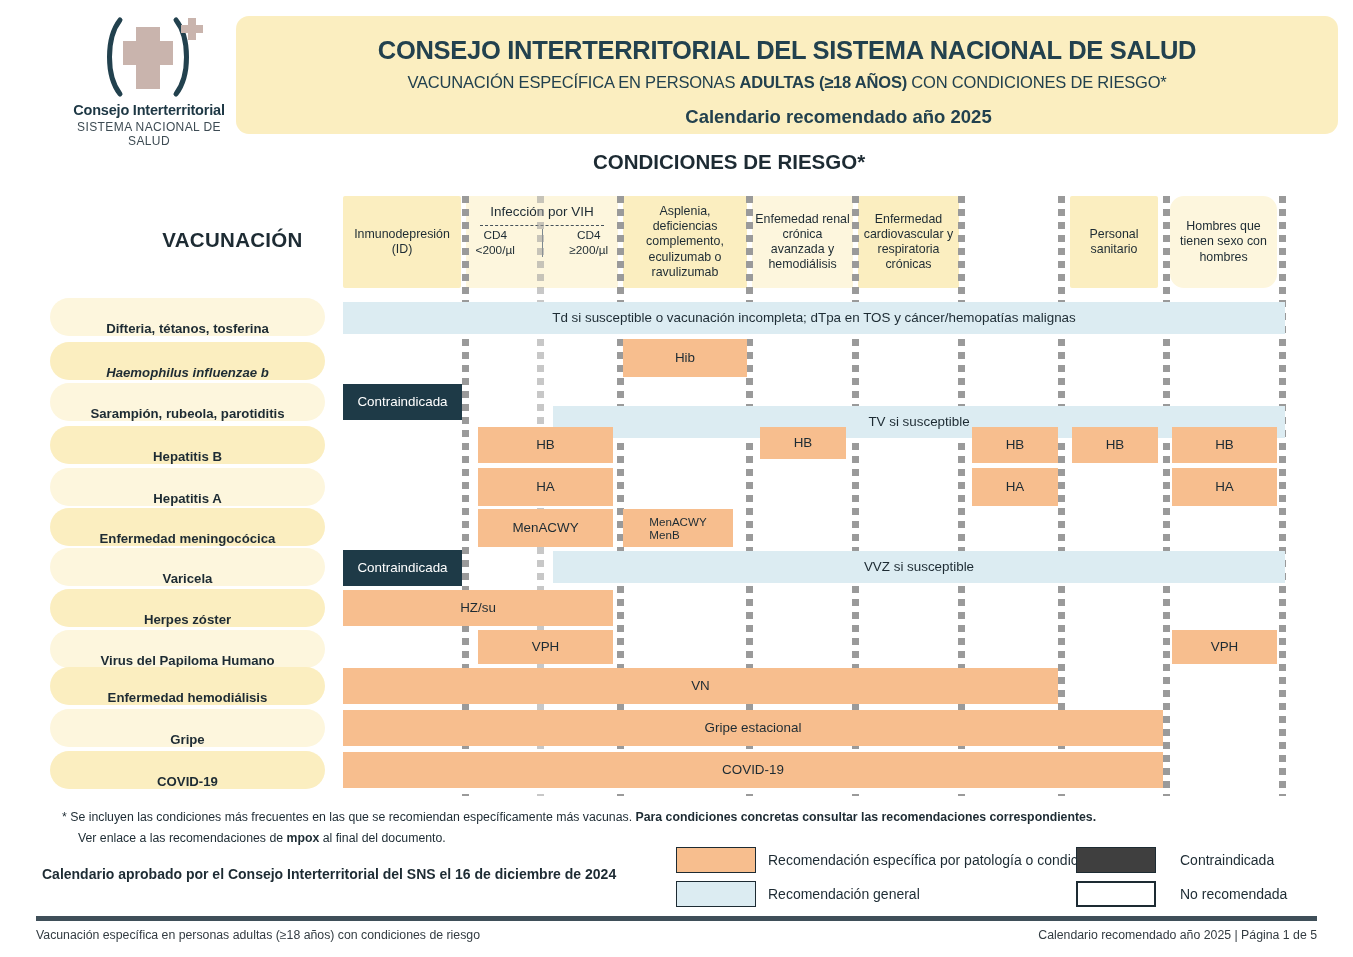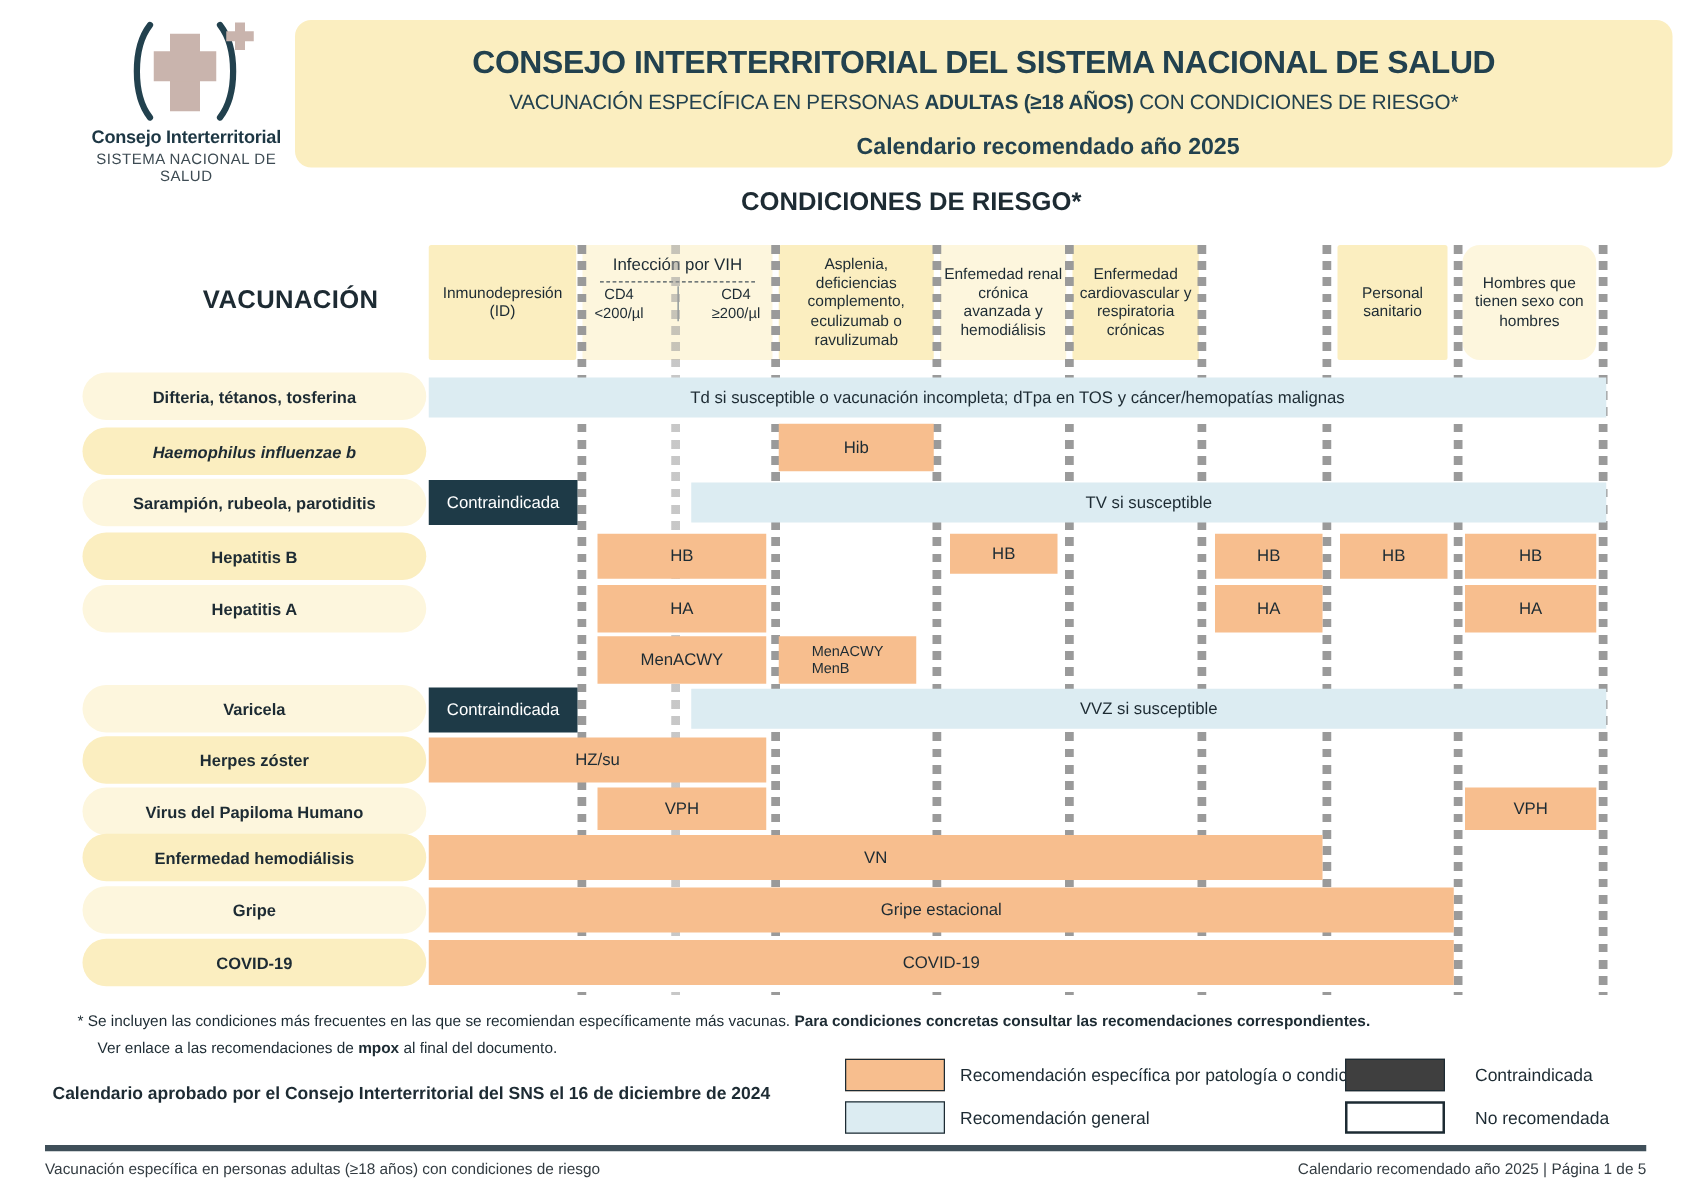--- a/index.html
+++ b/index.html
@@ -31,22 +31,22 @@
     font-size:20.5px;font-weight:bold;color:#1d2b33;letter-spacing:.3px;}
   
   #grid{position:absolute;left:0;top:0;width:1353px;height:957px;}
   .colhead{position:absolute;top:196px;height:92px;border-radius:2px;
     display:flex;align-items:center;justify-content:center;text-align:center;
     font-size:12.4px;line-height:1.22;color:#1d2b33;padding:0 3px;box-sizing:border-box;}
   .ch-a{background:#fbeec0;}
   .ch-b{background:#fdf6dd;}
   .vsep{position:absolute;top:196px;width:7px;
     background-image:repeating-linear-gradient(to bottom,#9a9a9a 0,#9a9a9a 7px,transparent 7px,transparent 13px);}
-  .rowlabel{position:absolute;left:66px;width:275px;height:38px;border-radius:19px;
-    display:flex;align-items:center;font-size:13.2px;font-weight:bold;color:#1d2b33;
+  .rowlabel{position:absolute;left:50px;width:275px;height:38px;border-radius:19px;
+    display:flex;align-items:flex-end;font-size:13.2px;font-weight:bold;color:#1d2b33;
     box-sizing:border-box;}
   .rl-a{background:#fdf6dd;}
   .rl-b{background:#fbeec0;}
   .rowlabel span{display:block;width:100%;text-align:center;padding:0 6px;box-sizing:border-box;}
   .cell{position:absolute;display:flex;align-items:center;justify-content:center;
     font-size:13.4px;font-weight:normal;color:#1d2b33;line-height:1.15;
     box-sizing:border-box;}
   .c-orange{background:#f7be8e;}
   .c-blue{background:#dcecf2;}
   .c-dark{background:#1e3a47;color:#ffffff;}
@@ -149,20 +149,23 @@
     </div>
   <div class="rowlabel rl-a" style="top:383px;">
       <span>Sarampión, rubeola, parotiditis</span>
     </div>
   <div class="rowlabel rl-b" style="top:426px;">
       <span>Hepatitis B</span>
     </div>
   <div class="rowlabel rl-a" style="top:468px;">
       <span>Hepatitis A</span>
     </div>
+  <div class="rowlabel rl-b" style="top:508px;">
+      <span>Enfermedad meningocócica</span>
+    </div>
   <div class="rowlabel rl-a" style="top:548px;">
       <span>Varicela</span>
     </div>
   <div class="rowlabel rl-b" style="top:589px;">
       <span>Herpes zóster</span>
     </div>
   <div class="rowlabel rl-a" style="top:630px;">
       <span>Virus del Papiloma Humano</span>
     </div>
   <div class="rowlabel rl-b" style="top:667px;">
@@ -173,21 +176,21 @@
     </div>
   <div class="rowlabel rl-b" style="top:751px;">
       <span>COVID-19</span>
     </div>
 
   <div class="cell c-blue" style="left:343px;top:302px;width:942px;height:32px;">Td si susceptible o vacunación incompleta; dTpa en TOS y cáncer/hemopatías malignas</div>
 
   <div class="cell c-orange" style="left:623px;top:339px;width:124px;height:38px;">Hib</div>
 
   <div class="cell c-dark" style="left:343px;top:384px;width:119px;height:36px;">Contraindicada</div>
-  <div class="cell c-blue" style="left:553px;top:386px;width:732px;height:32px;">TV si susceptible</div>
+  <div class="cell c-blue" style="left:553px;top:406px;width:732px;height:32px;">TV si susceptible</div>
 
   <div class="cell c-orange" style="left:478px;top:427px;width:135px;height:36px;">HB</div>
   <div class="cell c-orange" style="left:760px;top:427px;width:86px;height:32px;">HB</div>
   <div class="cell c-orange" style="left:972px;top:427px;width:86px;height:36px;">HB</div>
   <div class="cell c-orange" style="left:1072px;top:427px;width:86px;height:36px;">HB</div>
   <div class="cell c-orange" style="left:1172px;top:427px;width:105px;height:36px;">HB</div>
 
   <div class="cell c-orange" style="left:478px;top:468px;width:135px;height:38px;">HA</div>
   <div class="cell c-orange" style="left:972px;top:468px;width:86px;height:38px;">HA</div>
   <div class="cell c-orange" style="left:1172px;top:468px;width:105px;height:38px;">HA</div>

